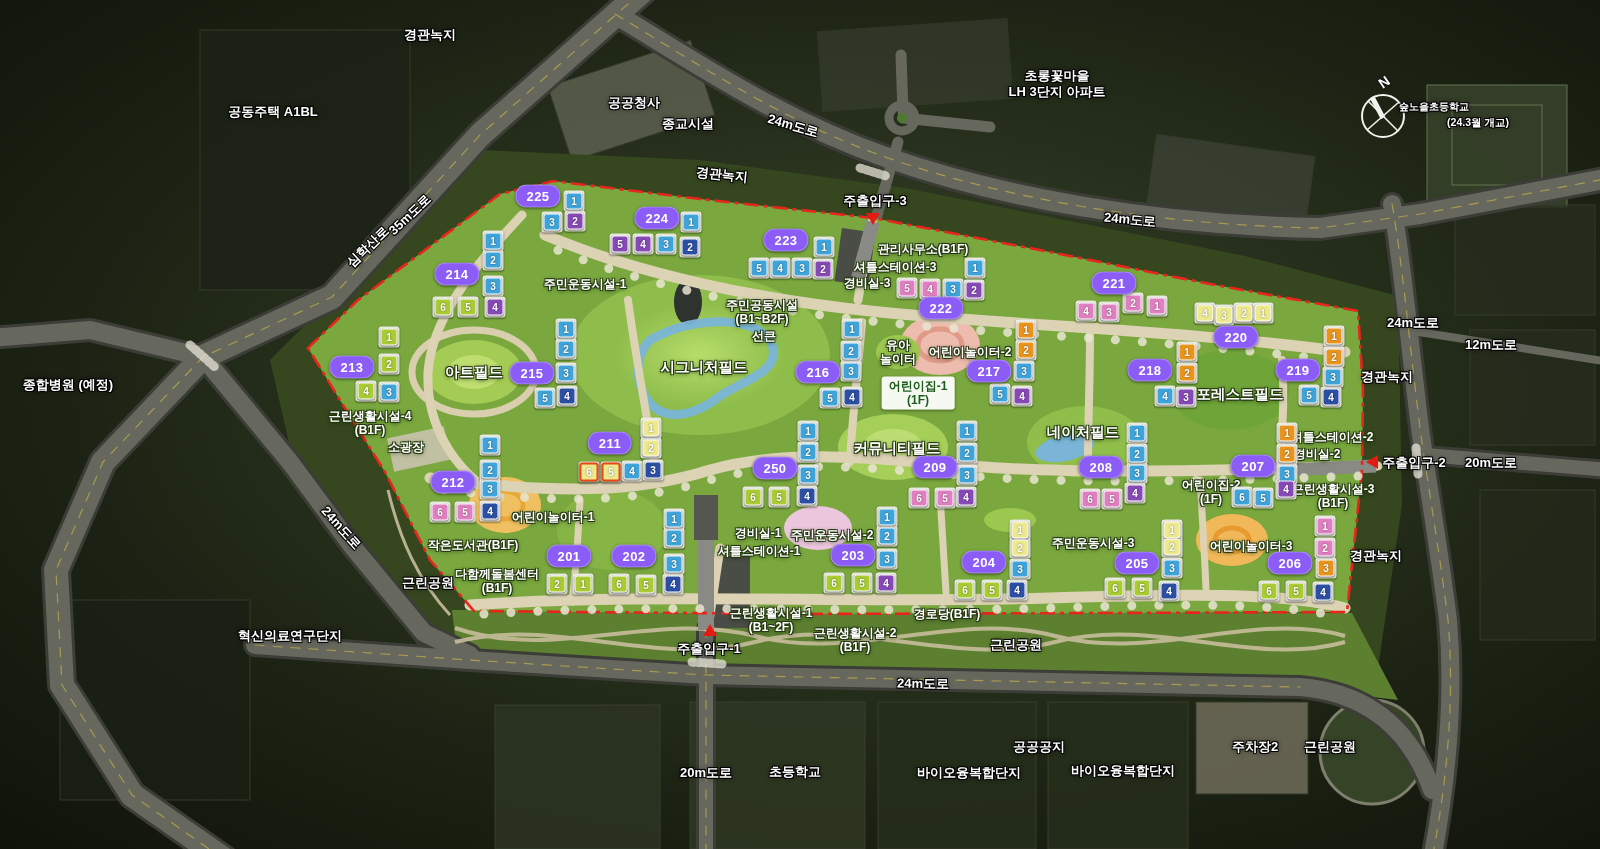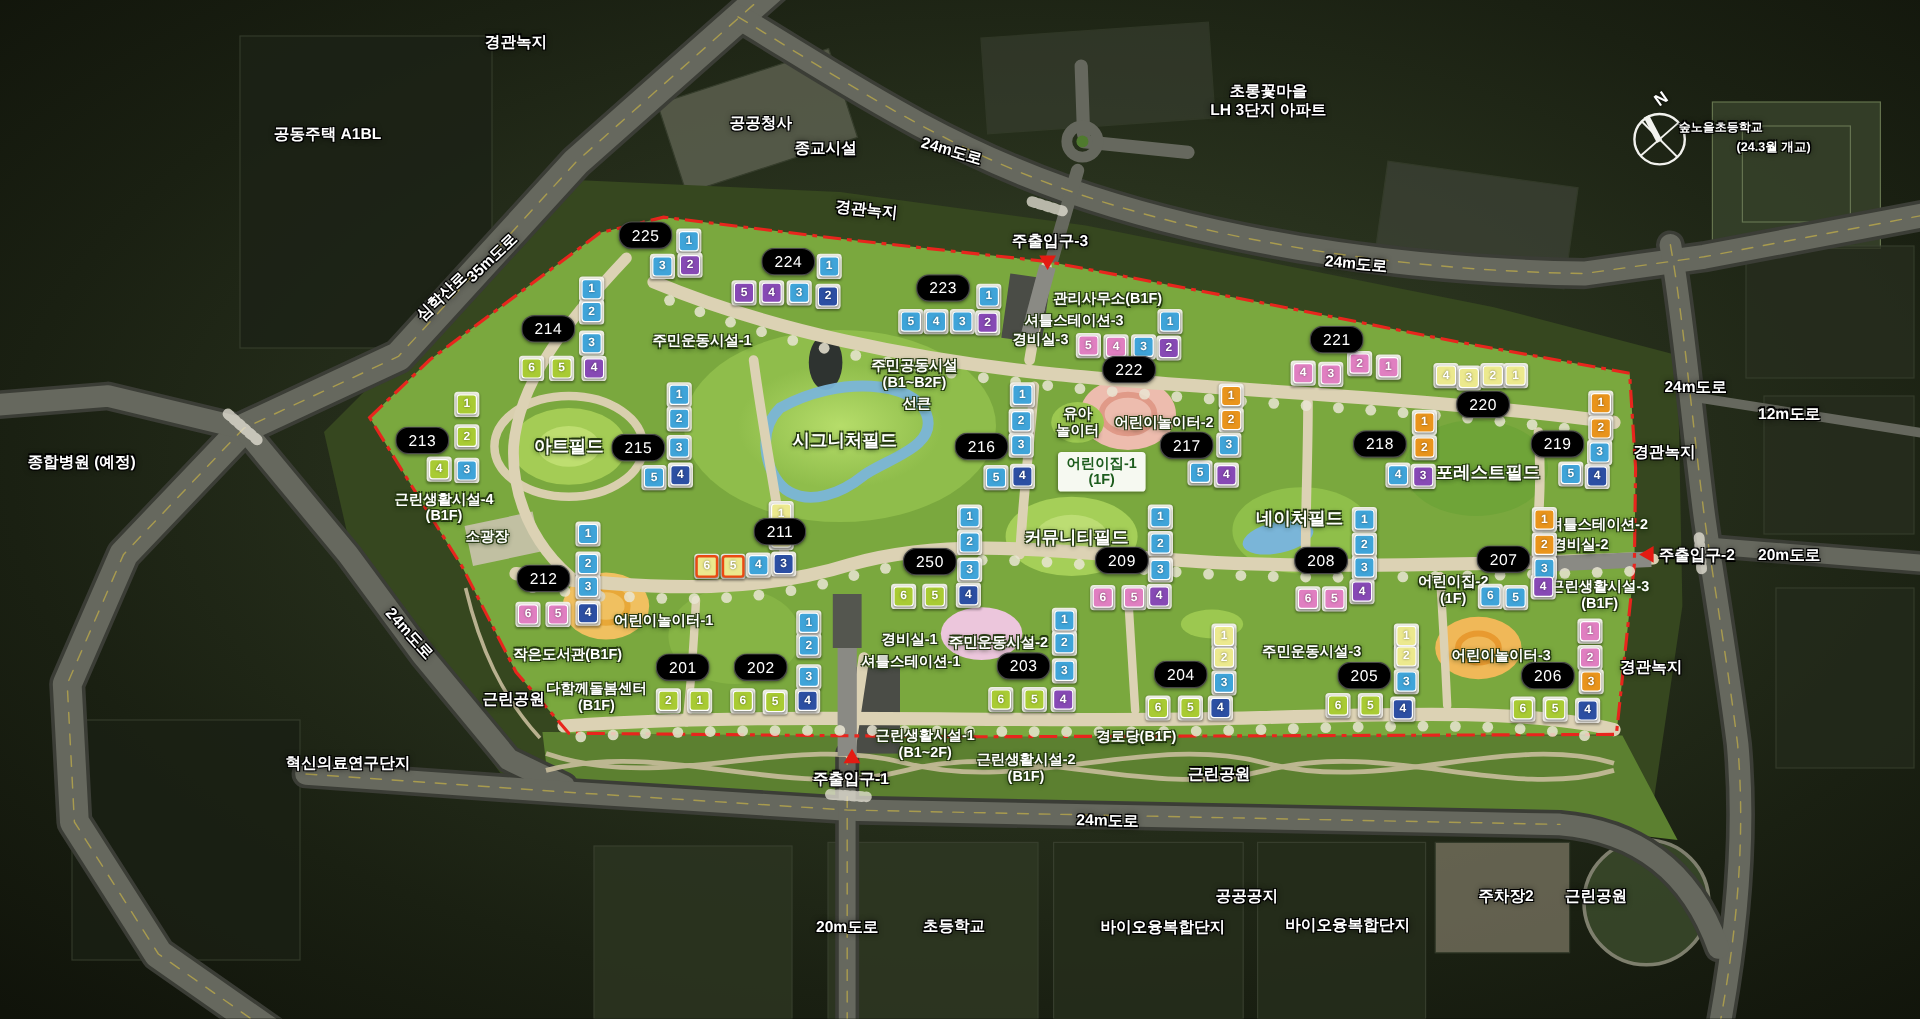--- a/index.html
+++ b/index.html
@@ -9,22 +9,22 @@
   #overlay{position:absolute;left:0;top:0;width:1600px;height:849px;}
   .area-label{position:absolute;transform:translate(-50%,-50%);color:#fff;font-weight:bold;
     font-size:13px;white-space:pre-line;text-align:center;line-height:1.25;letter-spacing:0;
     text-shadow:-1px -1px 0 #000,1px -1px 0 #000,-1px 1px 0 #000,1px 1px 0 #000,0 0 5px rgba(0,0,0,.9);}
   .facility-label{position:absolute;transform:translate(-50%,-50%);color:#fff;font-weight:bold;
     font-size:12px;white-space:pre-line;text-align:center;line-height:1.2;
     text-shadow:-1px -1px 0 #23370f,1px -1px 0 #23370f,-1px 1px 0 #23370f,1px 1px 0 #23370f,0 1px 4px rgba(10,30,5,.9);}
   .facility-label.big{font-size:14.5px;}
   .facility-label.boxed{background:rgba(255,255,255,.93);color:#1d5c1d;padding:2px 7px;border-radius:3px;
     text-shadow:none;box-shadow:0 1px 3px rgba(0,0,0,.35);}
-  .badge{position:absolute;transform:translate(-50%,-50%);background:#000000;color:#fff;
-    font-size:13px;font-weight:normal;line-height:21px;height:21px;padding:0 10px;border-radius:11px;
+  .badge{position:absolute;transform:translate(-50%,-50%);background:#8b5cf6;color:#fff;
+    font-size:13px;font-weight:bold;line-height:21px;height:21px;padding:0 10px;border-radius:11px;
     border:1px solid rgba(255,255,255,.28);box-shadow:0 1px 3px rgba(0,0,0,.5);letter-spacing:.5px;}
   .plate{position:absolute;width:21px;height:21px;transform:translate(-50%,-50%);
     background:#f4f2ec;border-radius:3px;box-shadow:0 1px 2px rgba(0,0,0,.35);opacity:.95;}
   .chip{position:absolute;width:15px;height:15px;transform:translate(-50%,-50%);
     border:1.5px solid #fff;border-radius:3px;color:#fff;font-size:10px;font-weight:bold;
     display:flex;align-items:center;justify-content:center;
     text-shadow:0 0 2px rgba(0,0,0,.55);box-shadow:0 1px 2px rgba(0,0,0,.4);}
   .chip.hl{border:2px solid #ea4a12;}
   .tri{position:absolute;width:0;height:0;transform:translate(-50%,-50%);}
   .tri.up{border-left:7px solid transparent;border-right:7px solid transparent;border-bottom:12px solid #e31b12;}
@@ -487,21 +487,21 @@
       <div class="plate" style="left: 589px; top: 472px;"></div>
       <div class="plate" style="left: 611px; top: 472px;"></div>
       <div class="plate" style="left: 632px; top: 471px;"></div>
       <div class="plate" style="left: 653px; top: 470px;"></div>
       <div class="chip" style="background: rgb(236, 233, 142); left: 651px; top: 428px;">1</div>
       <div class="chip" style="background: rgb(236, 233, 142); left: 651px; top: 448px;">2</div>
       <div class="chip hl" style="background: rgb(236, 233, 142); left: 589px; top: 472px;">6</div>
       <div class="chip hl" style="background: rgb(236, 233, 142); left: 611px; top: 472px;">5</div>
       <div class="chip" style="background: rgb(63, 164, 217); left: 632px; top: 471px;">4</div>
       <div class="chip" style="background: rgb(44, 79, 163); left: 653px; top: 470px;">3</div>
-      <div class="badge" style="left: 610px; top: 443px; margin-left: 40px;">211</div>
+      <div class="badge" style="left: 610px; top: 443px;">211</div>
       <div class="plate" style="left: 490px; top: 445px;"></div>
       <div class="plate" style="left: 490px; top: 470px;"></div>
       <div class="plate" style="left: 490px; top: 489px;"></div>
       <div class="plate" style="left: 440px; top: 512px;"></div>
       <div class="plate" style="left: 465px; top: 512px;"></div>
       <div class="plate" style="left: 490px; top: 511px;"></div>
       <div class="chip" style="background: rgb(63, 164, 217); left: 490px; top: 445px;">1</div>
       <div class="chip" style="background: rgb(63, 164, 217); left: 490px; top: 470px;">2</div>
       <div class="chip" style="background: rgb(63, 164, 217); left: 490px; top: 489px;">3</div>
       <div class="chip" style="background: rgb(224, 127, 193); left: 440px; top: 512px;">6</div>

